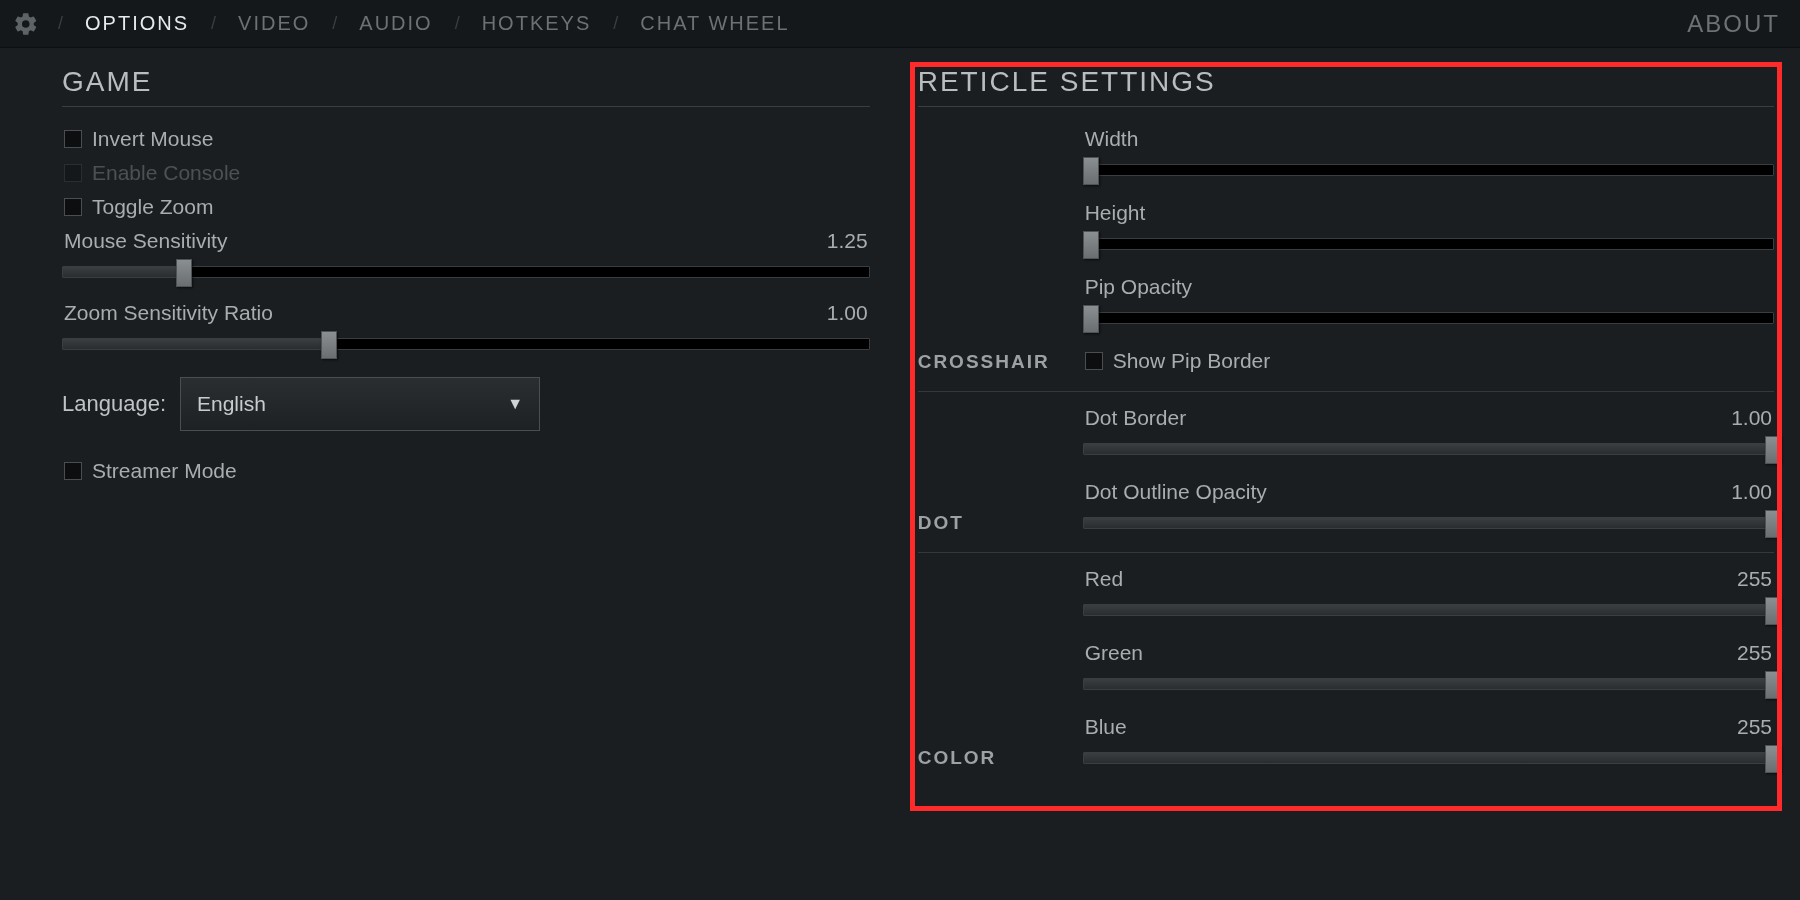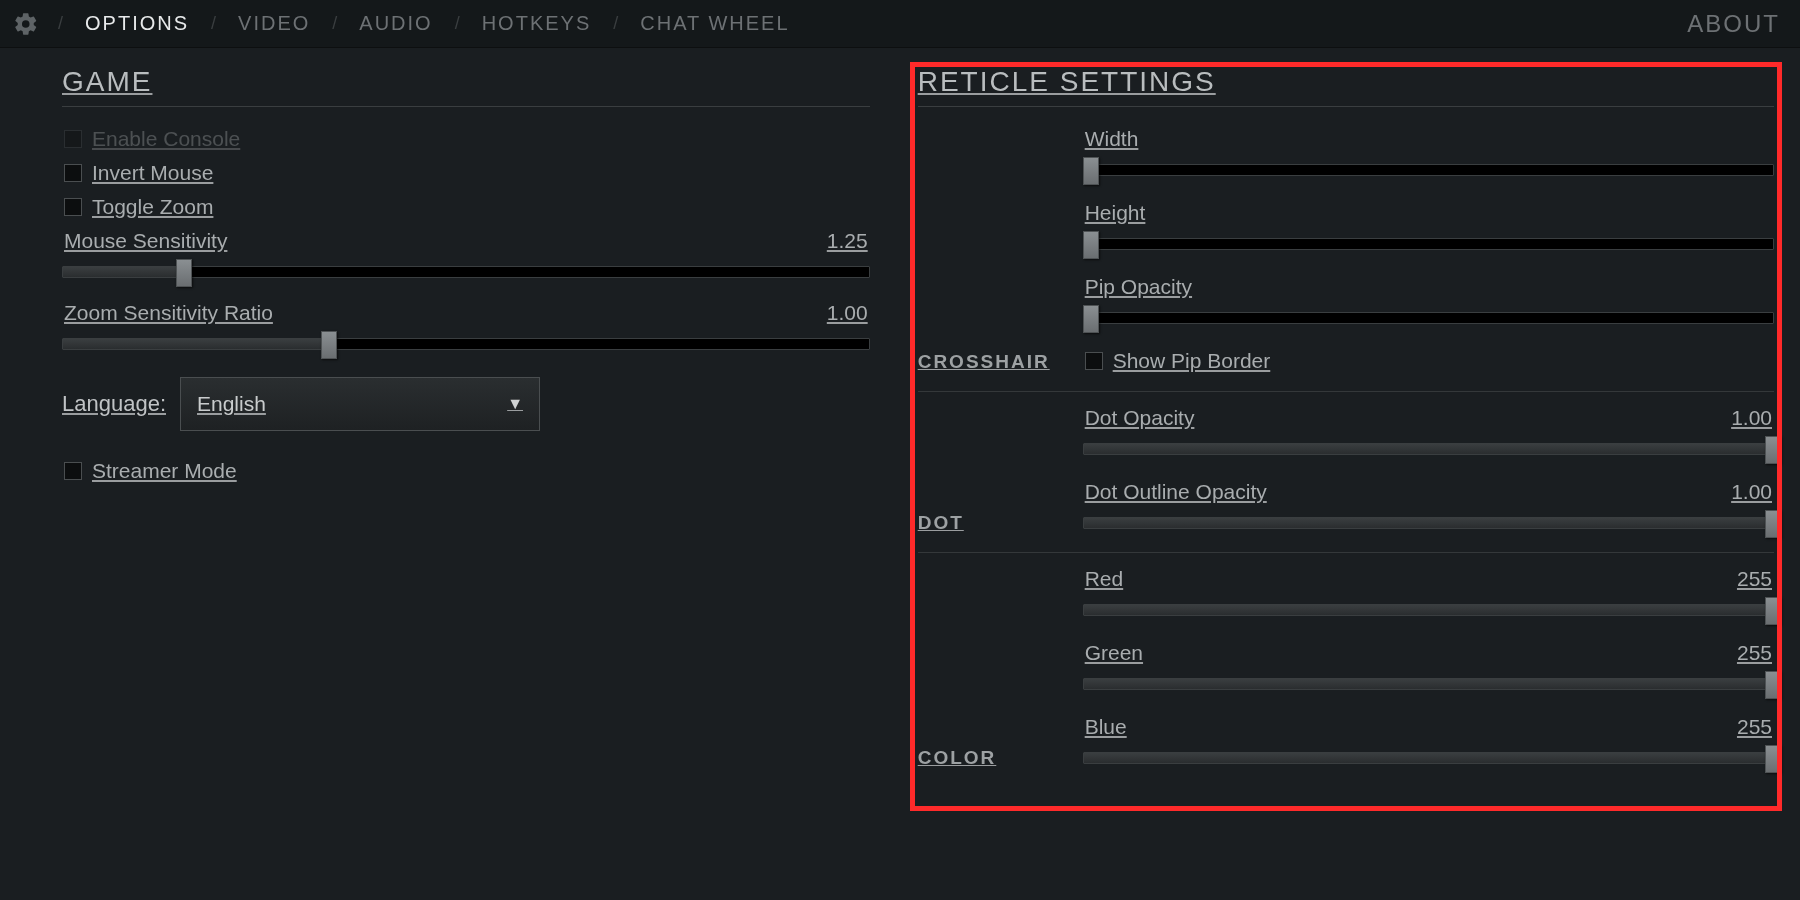--- a/index.html
+++ b/index.html
@@ -5,21 +5,21 @@
 * { box-sizing: border-box; margin: 0; padding: 0; }
 html, body { width: 1800px; height: 900px; background: #1a1e21; font-family: "Segoe UI", Arial, sans-serif; color: #9a9d9f; overflow: hidden; }
 .topbar { height: 48px; display: flex; align-items: center; padding: 0 12px; background: #14181a; border-bottom: 1px solid #0d0f10; }
 .gear { width: 28px; height: 28px; margin-right: 14px; display: flex; align-items: center; justify-content: center; }
 .gear svg { fill: #5e6366; }
 .tabs { display: flex; align-items: center; gap: 0; }
 .tab { color: #6d7174; font-size: 20px; letter-spacing: 2px; padding: 0 18px; cursor: pointer; }
 .tab.active { color: #e8eaeb; }
 .tab-sep { color: #3a3e40; font-size: 18px; padding: 0 4px; user-select: none; }
 .about { margin-left: auto; color: #6d7174; font-size: 24px; letter-spacing: 2px; padding-right: 8px; cursor: pointer; }
-.content { display: flex; padding: 18px 26px 0 62px; gap: 48px; text-decoration: underline; }
+.content { display: flex; padding: 18px 26px 0 62px; gap: 48px; }
 .col-left { width: 830px; }
 .col-right { width: 880px; position: relative; }
 .highlight-box { position: absolute; top: -4px; left: -8px; right: -8px; bottom: -10px; border: 5px solid #ff2a2a; pointer-events: none; z-index: 5; }
 .section-title { color: #b9bdbf; font-size: 28px; letter-spacing: 2px; font-weight: 400; padding-bottom: 8px; border-bottom: 1px solid #3a3e40; margin-bottom: 20px; }
 .check-row { display: flex; align-items: center; gap: 10px; margin-bottom: 10px; font-size: 21px; color: #a9adaf; padding-left: 2px; }
 .check-row.disabled { opacity: 0.35; }
 .checkbox { width: 18px; height: 18px; background: #0c0e0f; border: 1px solid #4a4e50; cursor: pointer; flex-shrink: 0; }
 .slider-block { margin-top: 10px; margin-bottom: 18px; }
 .slider-header { display: flex; justify-content: space-between; font-size: 21px; color: #a9adaf; margin-bottom: 8px; padding: 0 2px; }
 .slider-track-wrap { position: relative; height: 22px; display: flex; align-items: center; }
@@ -59,27 +59,27 @@
     <span class="tab">CHAT WHEEL</span>
   </div>
   <span class="about">ABOUT</span>
 </div>
 
 <div class="content">
 
   <div class="col-left">
     <div class="section-title">GAME</div>
 
+    <div class="check-row">
+      <div class="checkbox"></div>
+      <span>Invert Mouse</span>
+    </div>
     <div class="check-row disabled">
       <div class="checkbox"></div>
       <span>Enable Console</span>
-    </div>
-    <div class="check-row">
-      <div class="checkbox"></div>
-      <span>Invert Mouse</span>
     </div>
     <div class="check-row">
       <div class="checkbox"></div>
       <span>Toggle Zoom</span>
     </div>
 
     <div class="slider-block">
       <div class="slider-header">
         <span>Mouse Sensitivity</span>
         <span>1.25</span>
@@ -167,21 +167,21 @@
           <span>Show Pip Border</span>
         </div>
       </div>
     </div>
 
     <div class="ret-row">
       <div class="ret-label">DOT</div>
       <div class="ret-controls">
         <div class="slider-block">
           <div class="slider-header">
-              <span>Dot Opacity</span>
+              <span>Dot Border</span>
               <span>1.00</span>
             </div>
           <div class="slider-track-wrap">
               <div class="slider-track">
                 <div class="slider-fill" style="width: 100%;"></div>
                 <div class="slider-thumb" style="left: 100%;"></div>
               </div>
             </div>
         </div>
         <div class="slider-block">

